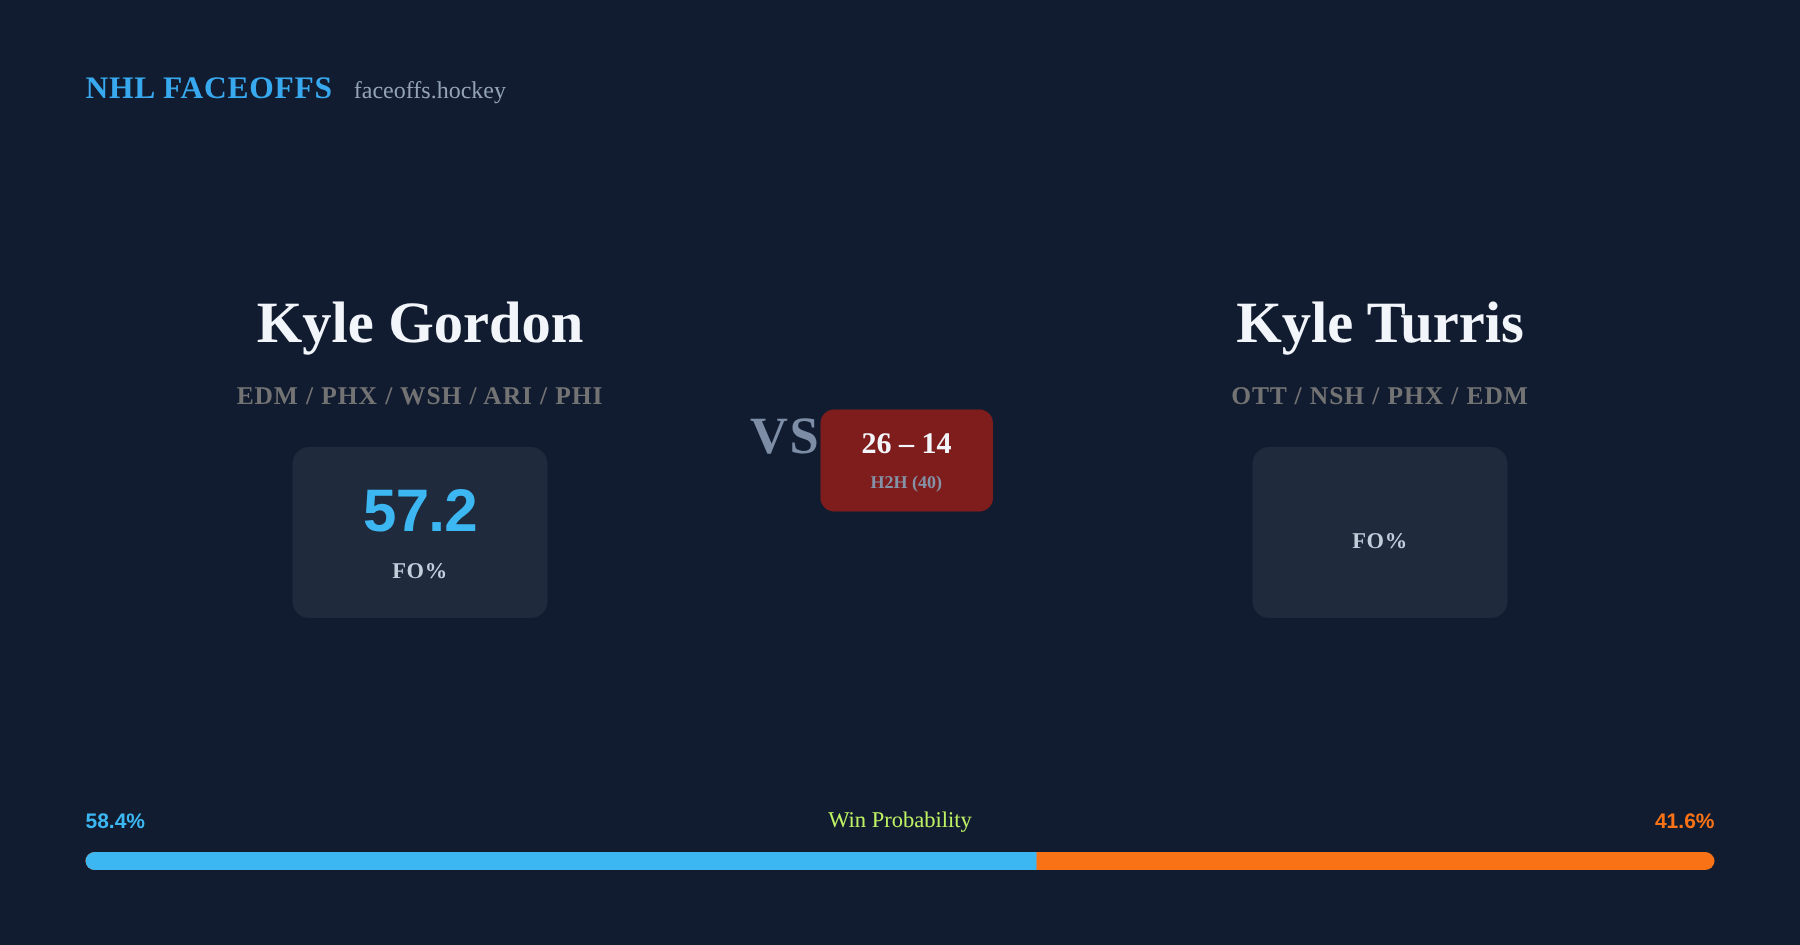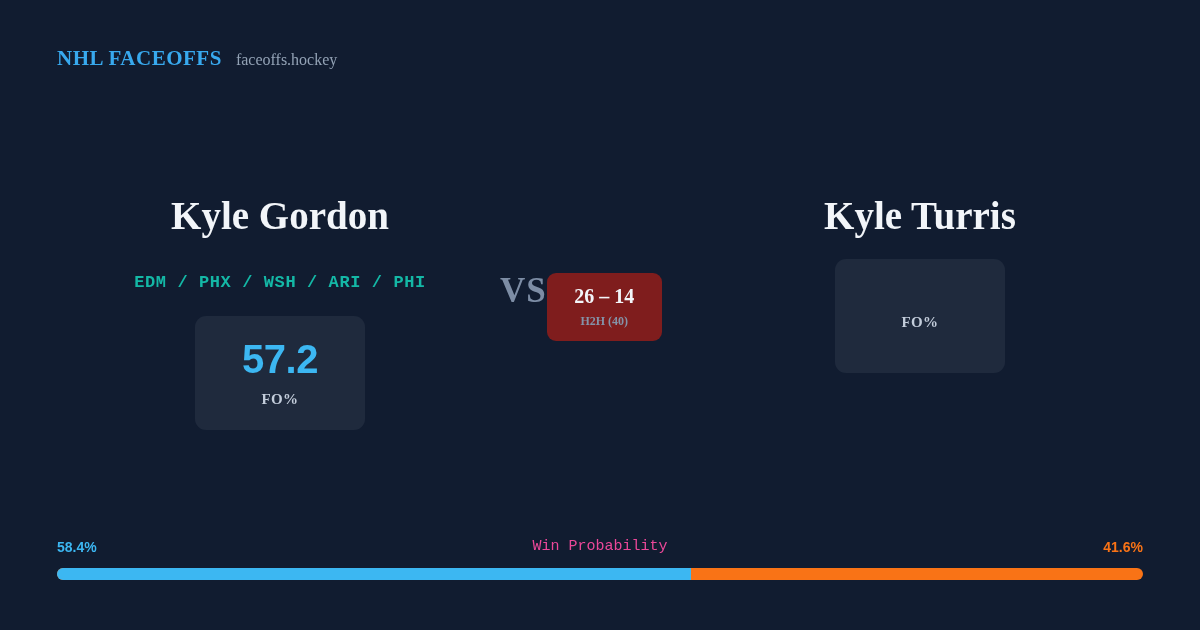--- a/index.html
+++ b/index.html
@@ -64,26 +64,26 @@
   }
   .player-name {
     font-family: "Liberation Serif", serif;
     font-weight: bold;
     font-size: 39px;
     line-height: 1.0;
     color: #f2f5f9;
     white-space: nowrap;
   }
   .player-teams {
-    font-family: Liberation Mono, monospace;
+    font-family: Liberation Serif, serif;
     font-weight: bold;
     font-size: 17px;
     letter-spacing: 0.6px;
-    color: #14b8a6;
-    margin-top: 38px;
+    color: #737373;
+    margin-top: 19px;
     white-space: nowrap;
   }
   .stat-card {
     margin-top: 24px;
     width: 170px;
     height: 114px;
     background: #1f2a3d;
     border-radius: 11px;
     display: flex;
     flex-direction: column;
@@ -178,23 +178,23 @@
   }
   .wp-right {
     right: 0;
     font-family: "Liberation Sans", sans-serif;
     font-weight: bold;
     color: #f97316;
   }
   .wp-title {
     left: 50%;
     transform: translateX(-50%);
-    font-family: Liberation Mono, monospace;
+    font-family: Liberation Serif, serif;
     font-size: 15px;
-    color: #ec4899;
+    color: #bef264;
   }
   .winprob-bar {
     position: relative;
     height: 12px;
     border-radius: 6px;
     overflow: hidden;
     background: #f97316;
   }
   .winprob-fill {
     position: absolute;
@@ -228,20 +228,21 @@
     <div class="center">
       <div class="vs-text">VS</div>
       <div class="h2h-card">
         <div class="h2h-record">26 – 14</div>
         <div class="h2h-label">H2H (40)</div>
       </div>
     </div>
 
     <div class="player">
       <div class="player-name">Kyle Turris</div>
+      <div class="player-teams">OTT / NSH / PHX / EDM</div>
       <div class="stat-card">
         <div class="stat-label">FO%</div>
       </div>
     </div>
 
   </div>
 
   <div class="winprob">
     <div class="winprob-labels">
       <span class="wp-left" style="color: rgb(60, 183, 242);">58.4%</span>

